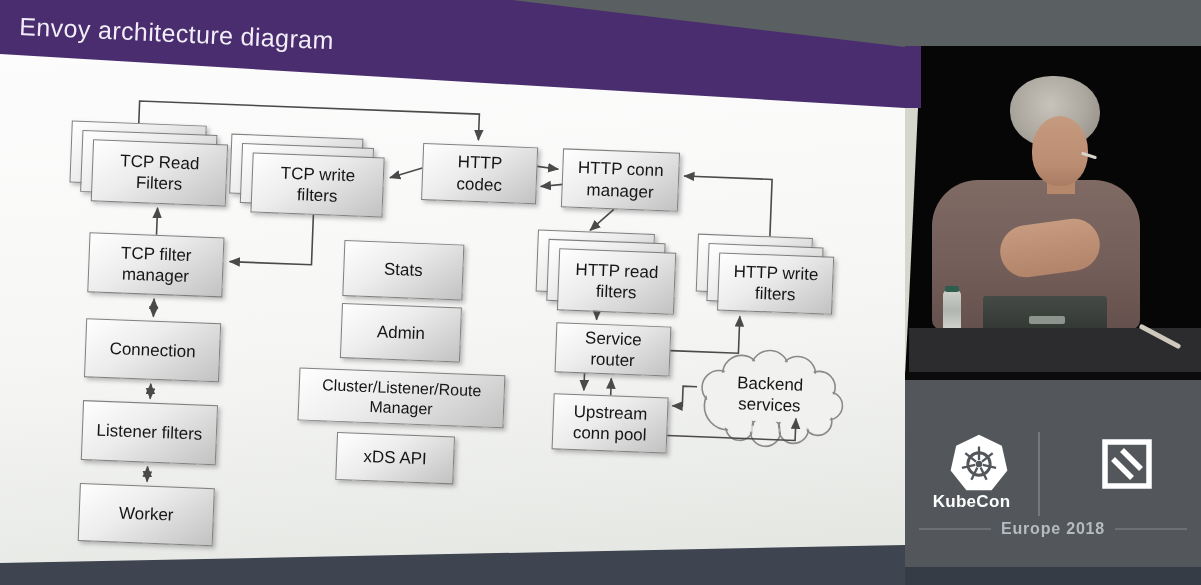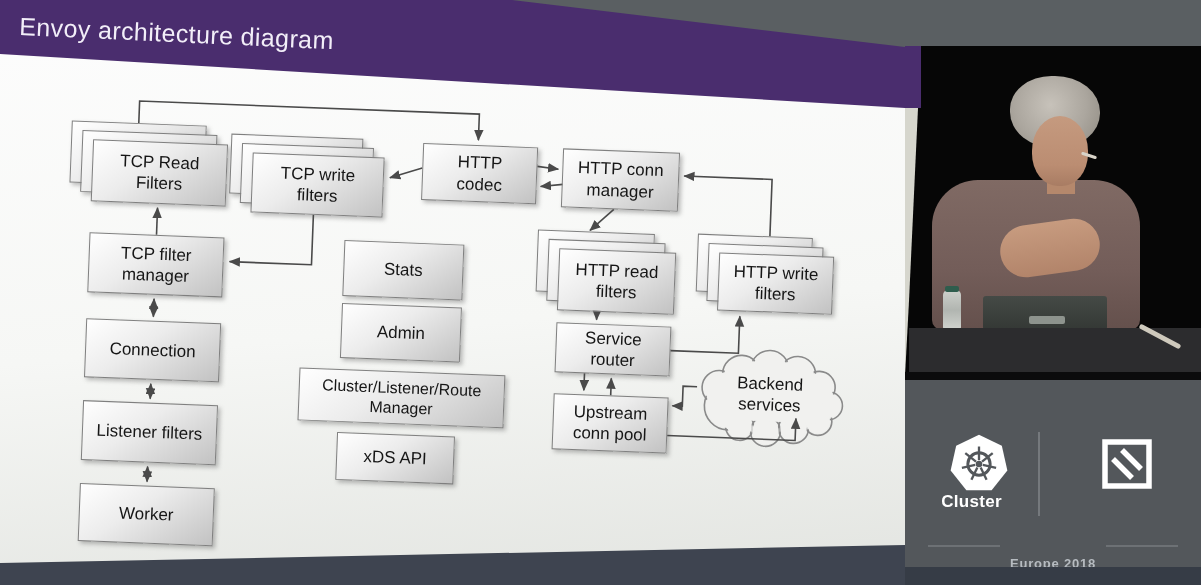--- a/index.html
+++ b/index.html
@@ -104,21 +104,21 @@
   .footer-panel{position:absolute;left:905px;top:380px;width:296px;height:205px;background:#53575b;}
   .footer-bottom-strip{position:absolute;left:0;top:187px;width:296px;height:18px;background:#363c46;}
   .logo-row{position:absolute;left:0;top:48px;width:296px;height:72px;display:flex;align-items:center;}
   .logo-cell{flex:1;display:flex;justify-content:center;align-items:center;}
   .logo-divider{position:absolute;left:133px;top:52px;width:2px;height:84px;background:#75797d;}
   .name-row{position:absolute;left:0;top:112px;width:296px;display:flex;}
   .name-cell{flex:0 0 133px;text-align:center;color:#ffffff;font-weight:bold;font-size:17px;letter-spacing:.3px;}
   .name-cell.wide{flex:1;}
   .event-row{position:absolute;left:0;top:140px;width:296px;display:flex;align-items:center;justify-content:center;gap:10px;}
   .event-line{width:72px;height:2px;background:#6d7175;}
-  .event-label{color:#b6bbc0;font-weight:bold;font-size:13px;letter-spacing:.8px;white-space:nowrap;margin-top:36px;}
+  .event-label{color:#b6bbc0;font-weight:bold;font-size:16px;letter-spacing:.8px;white-space:nowrap;}
 </style>
 </head>
 <body>
 
 <div class="stage">
 
   <div class="top-gray"></div>
 
   <div class="slide-white"></div>
 
@@ -262,21 +262,21 @@
       <div class="logo-cell">
         <svg width="54" height="54" viewBox="0 0 54 54">
           <rect x="5" y="5" width="44" height="44" fill="none" stroke="#ffffff" stroke-width="5.5"></rect>
           <line x1="13" y1="22" x2="32" y2="41" stroke="#ffffff" stroke-width="5.5"></line>
           <line x1="22" y1="13" x2="41" y2="32" stroke="#ffffff" stroke-width="5.5"></line>
         </svg>
       </div>
     </div>
     <div class="logo-divider"></div>
     <div class="name-row">
-      <div class="name-cell">Cluster</div>
+      <div class="name-cell">KubeCon</div>
     </div>
     <div class="event-row">
       <div class="event-line"></div>
       <div class="event-label">Europe 2018</div>
       <div class="event-line"></div>
     </div>
     <div class="footer-bottom-strip"></div>
   </div>
 
 </div>

